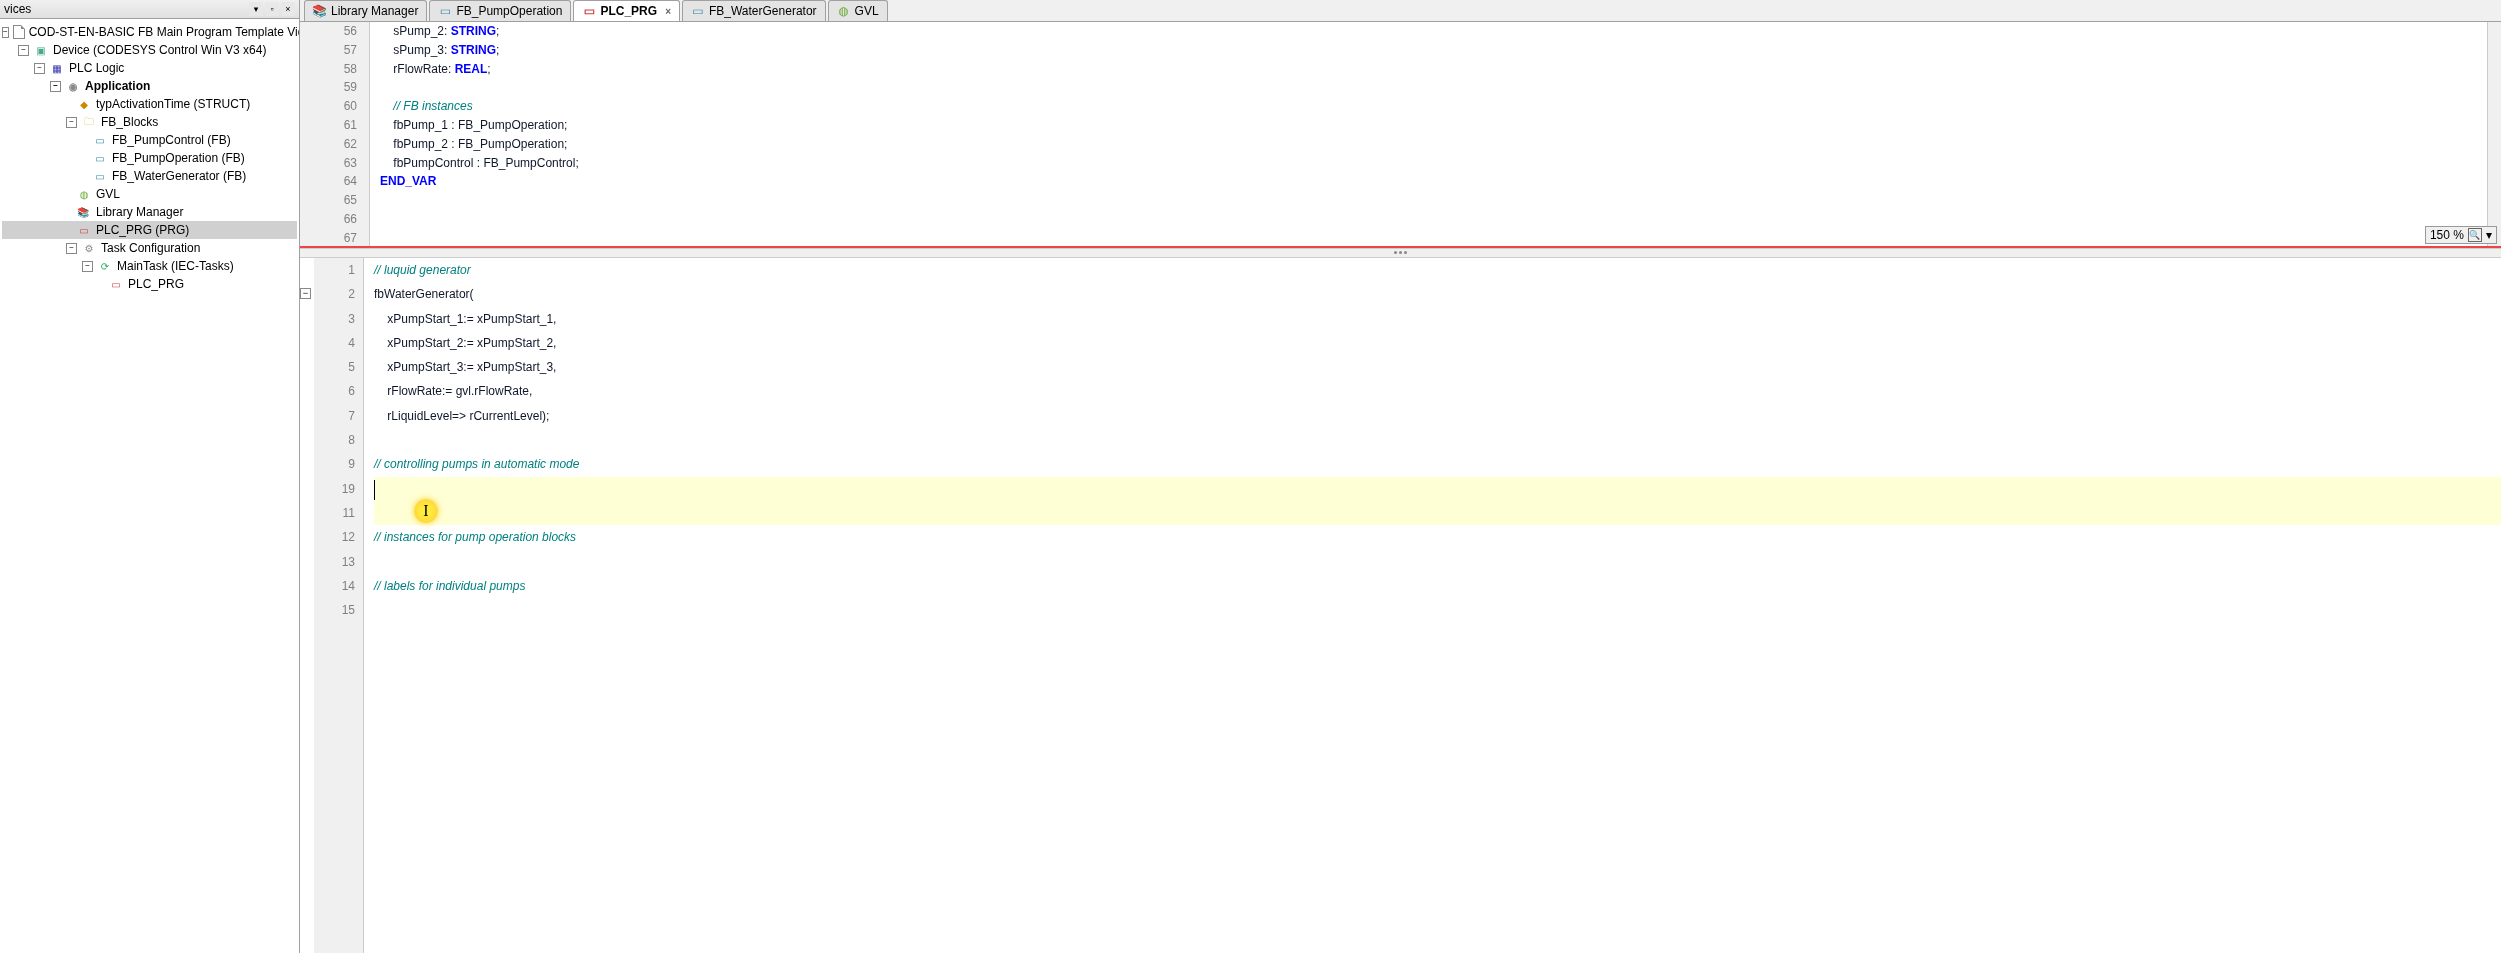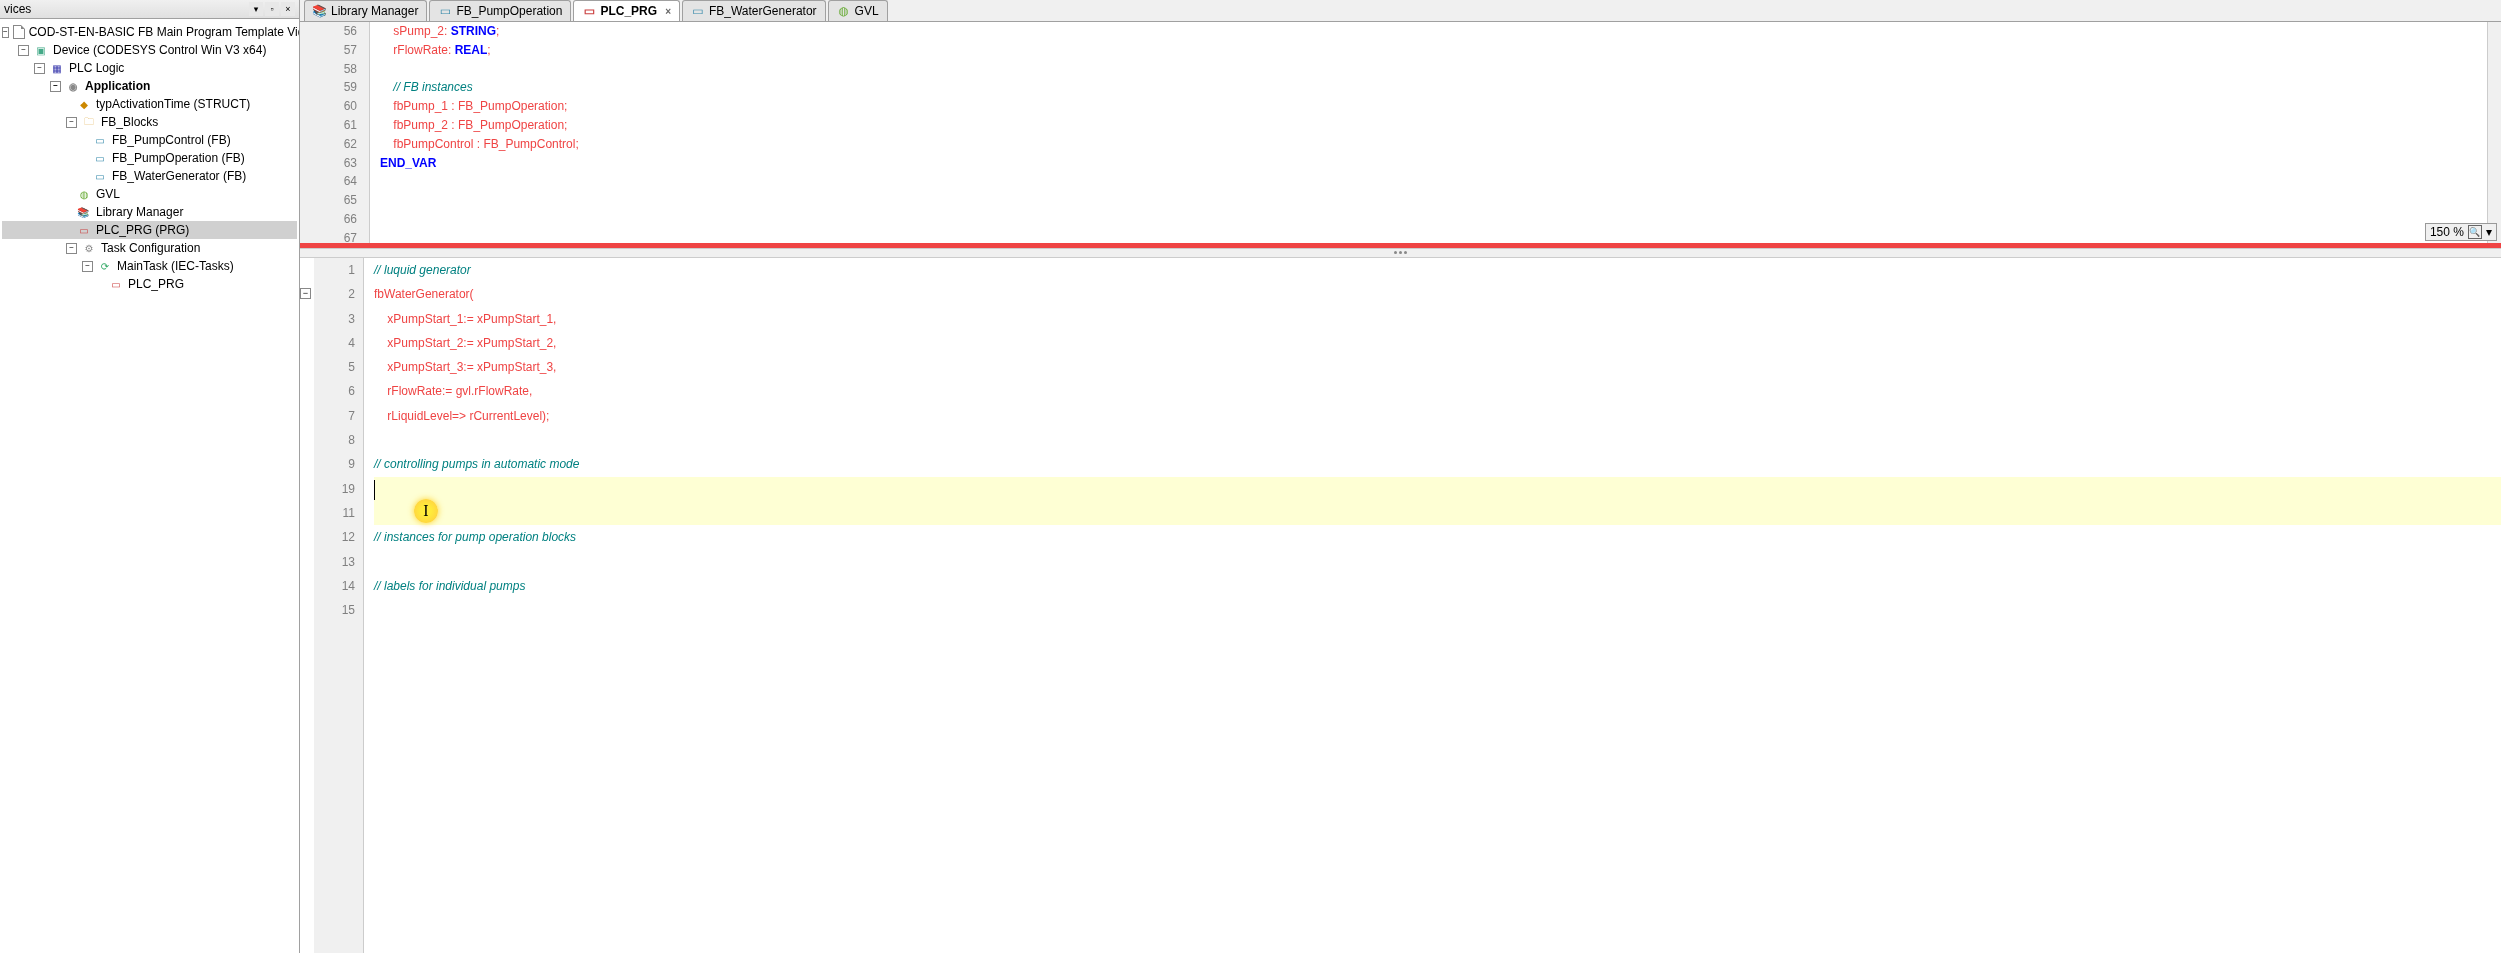--- a/index.html
+++ b/index.html
@@ -100,21 +100,21 @@
 .tab-close { font-size: 10px; color: #666; margin-left: 4px; }
 
 
 .editor-container { flex: 1; display: flex; flex-direction: column; overflow: hidden; }
 .code-section {
   display: flex;
   font-family: 'Courier New', monospace;
   font-size: 18px;
   overflow: hidden;
 }
-.code-section.top { height: 226px; border-bottom: 5px solid #ef4444; }
+.code-section.top { height: 226px; border-bottom: 2px solid #ef4444; }
 .code-section.bottom { flex: 1; }
 
 .gutter {
   width: 70px;
   background: #f0f0f0;
   text-align: right;
   padding-right: 12px;
   color: #808080;
   user-select: none;
   font-size: 17px;
@@ -142,21 +142,21 @@
   border: 1px solid #888;
   background: #fff;
   display: flex; align-items: center; justify-content: center;
   font-size: 9px; line-height: 9px;
   margin: 6px 0 0 0;
 }
 
 .tok-comment { color: #008080; font-style: italic; }
 .tok-keyword { color: #0000ff; font-weight: bold; }
 .tok-type { color: #0000ff; font-weight: bold; }
-.tok-text { color: #ef4444; }
+.tok-text { color: #0f172a; }
 
 .cursor-marker {
   position: absolute;
   width: 24px; height: 24px;
   background: radial-gradient(circle,#ffeb3b 30%,#ffd740 70%);
   border-radius: 50%;
   display: flex; align-items: center; justify-content: center;
   font-family: 'Times New Roman', serif;
   font-size: 16px;
   box-shadow: 0 0 6px rgba(255,200,0,0.8);
@@ -325,20 +325,21 @@
             <div class="gutter-line">61</div>
             <div class="gutter-line">62</div>
             <div class="gutter-line">63</div>
             <div class="gutter-line">64</div>
             <div class="gutter-line">65</div>
             <div class="gutter-line">66</div>
             <div class="gutter-line">67</div>
           </div>
         <div class="code-content" id="top-code">
             <div class="code-line"><span class="tok-text">    sPump_2: </span><span class="tok-type">STRING</span><span class="tok-text">;</span></div>
+            <div class="code-line"><span class="tok-text">    sPump_3: </span><span class="tok-type">STRING</span><span class="tok-text">;</span></div>
             <div class="code-line"><span class="tok-text">    rFlowRate: </span><span class="tok-type">REAL</span><span class="tok-text">;</span></div>
             <div class="code-line"></div>
             <div class="code-line"><span class="tok-comment">    // FB instances</span></div>
             <div class="code-line"><span class="tok-text">    fbPump_1 : FB_PumpOperation;</span></div>
             <div class="code-line"><span class="tok-text">    fbPump_2 : FB_PumpOperation;</span></div>
             <div class="code-line"><span class="tok-text">    fbPumpControl : FB_PumpControl;</span></div>
             <div class="code-line"><span class="tok-keyword">END_VAR</span></div>
             <div class="code-line"></div>
           </div>
         <div class="scroll-indicator"></div>

